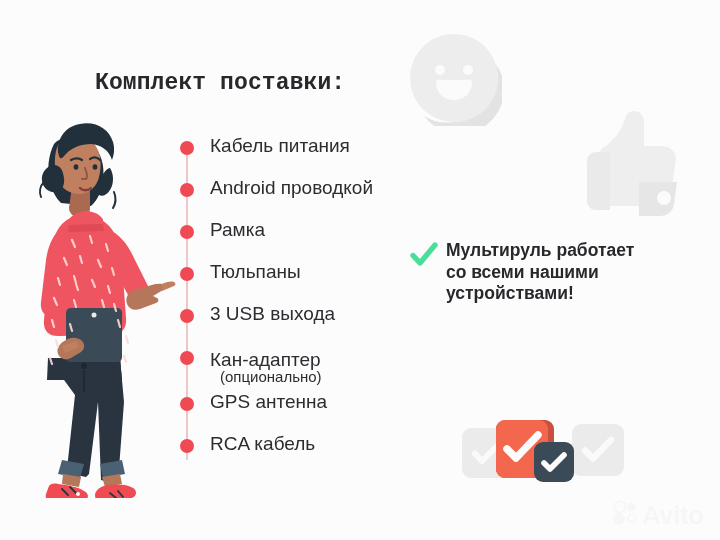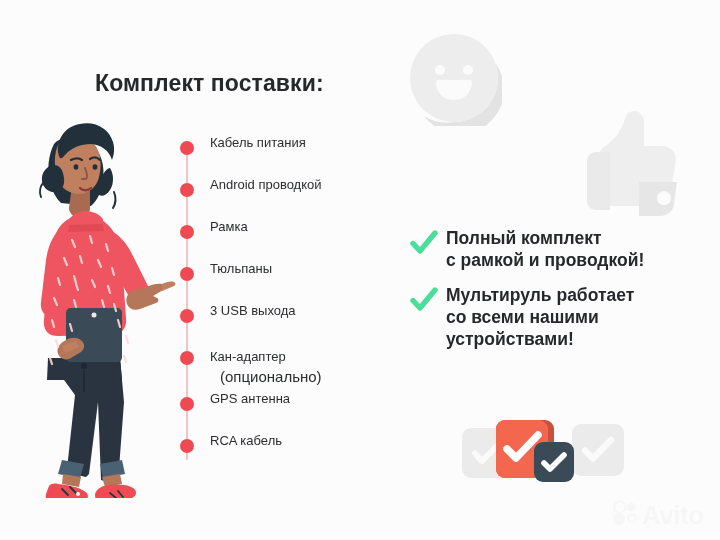--- a/index.html
+++ b/index.html
@@ -28,20 +28,21 @@
   
   #page-title {
     position: absolute;
     left: 95px;
     top: 70px;
     font-size: 23px;
     font-weight: 700;
     color: #26282b;
     letter-spacing: 0.1px;
     white-space: nowrap;
+    font-family: Liberation Mono, monospace;
   }
 
   
   #kit-list {
     position: absolute;
     left: 176px;
     top: 128px;
     width: 250px;
   }
   #list-connector-line {
@@ -67,21 +68,21 @@
     margin-top: -7px;
     width: 14px;
     height: 14px;
     border-radius: 50%;
     background: #ef4a54;
   }
   .kit-text {
     position: absolute;
     left: 34px;
     display: block;
-    font-size: 13px;
+    font-size: 19px;
     color: #2b2d31;
     white-space: nowrap;
     line-height: 1.05;
   }
   .kit-text.primary { top: 8px; }
   .kit-sub {
     position: absolute;
     left: 44px;
     top: 30px;
     font-size: 15px;
@@ -304,29 +305,20 @@
     </div>
 
     <div class="kit-item" style="top:298px">
       <span class="kit-bullet"></span>
       <span class="kit-text primary">RCA кабель</span>
     </div>
   </div>
 
   <div id="benefits">
 
-    <div class="benefit">
-      <span class="benefit-check">
-        <svg viewBox="0 0 28 26" width="28" height="26" aria-hidden="true">
-          <path d="M3 13.5l7 7.5L25 3" stroke="#4ade9a" stroke-width="5.4" fill="none" stroke-linecap="round" stroke-linejoin="round"></path>
-        </svg>
-      </span>
-      <span class="benefit-text">Полный комплект
-с рамкой и проводкой!</span>
-    </div>
 
     <div class="benefit" style="margin-top:12px">
       <span class="benefit-check">
         <svg viewBox="0 0 28 26" width="28" height="26" aria-hidden="true">
           <path d="M3 13.5l7 7.5L25 3" stroke="#4ade9a" stroke-width="5.4" fill="none" stroke-linecap="round" stroke-linejoin="round"></path>
         </svg>
       </span>
       <span class="benefit-text">Мультируль работает
 со всеми нашими
 устройствами!</span>

